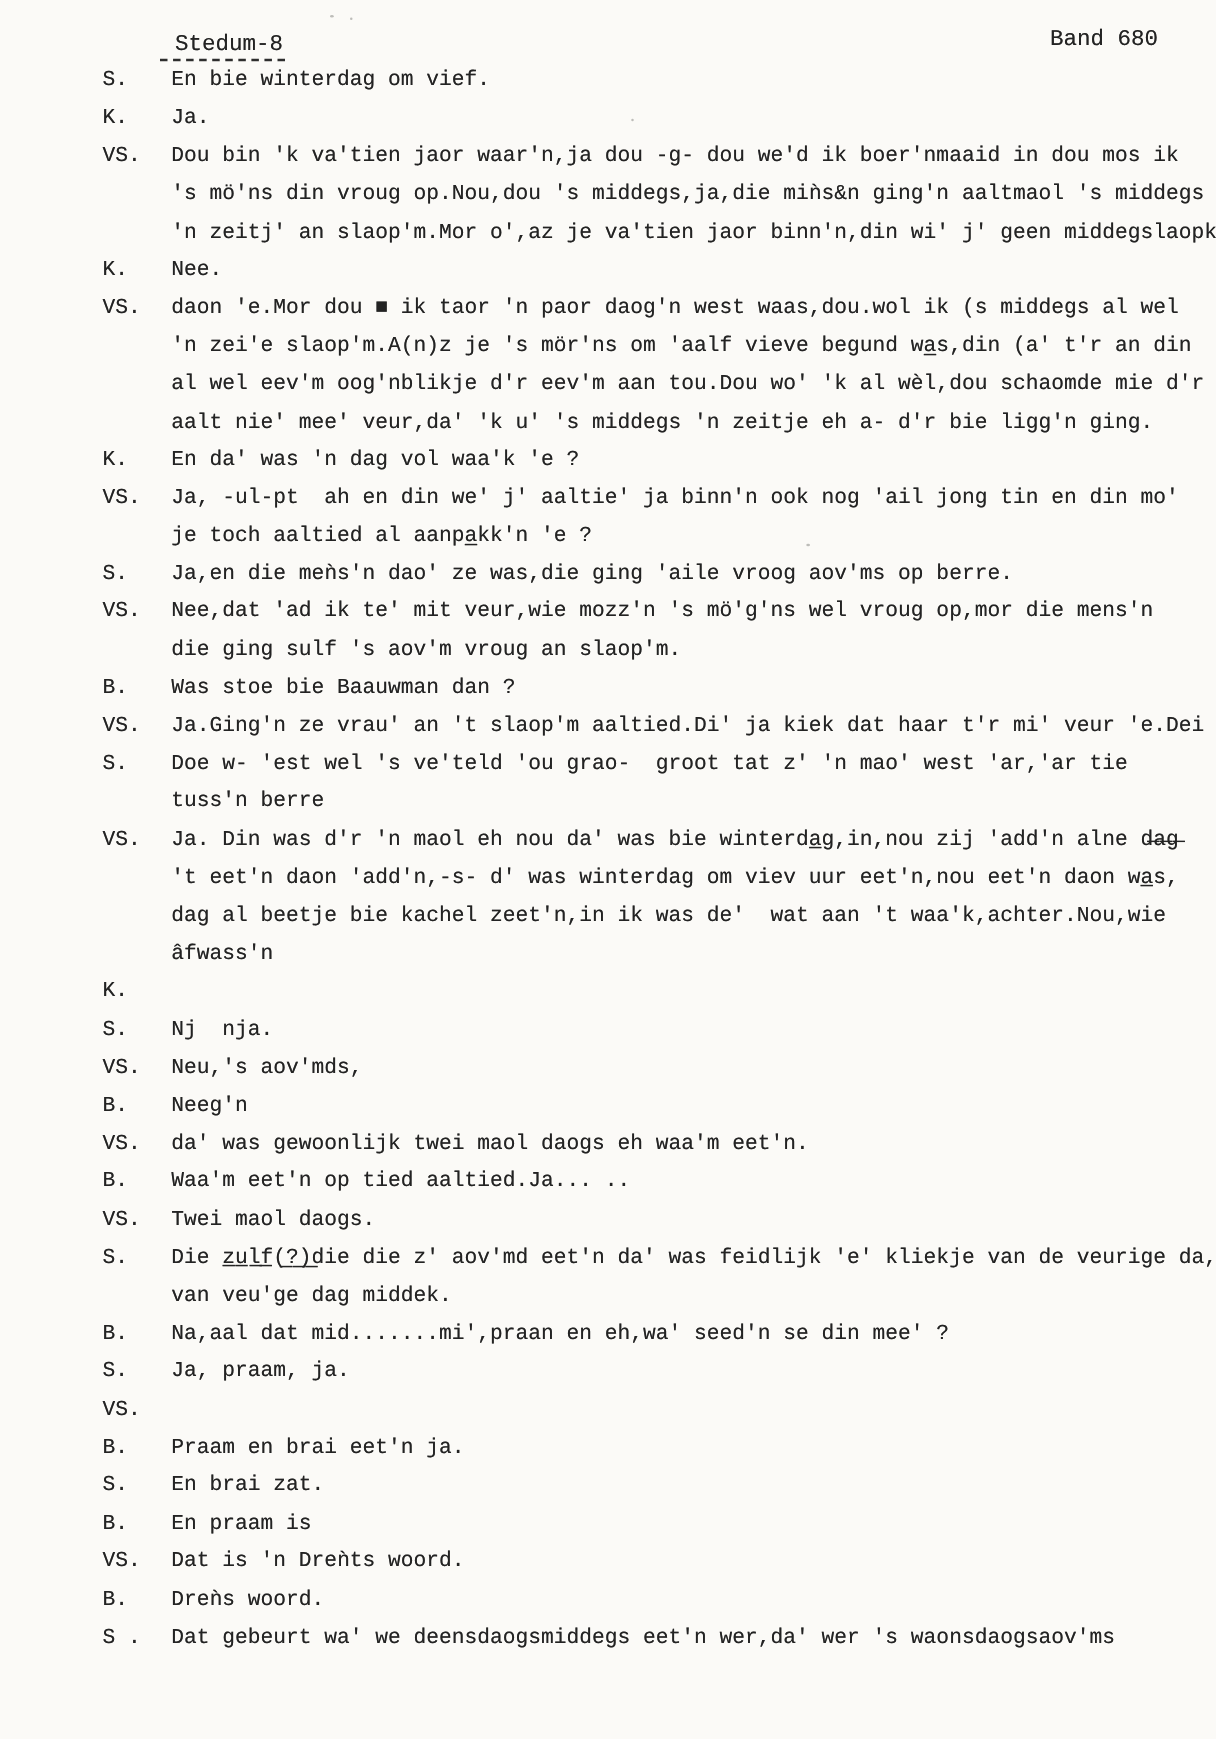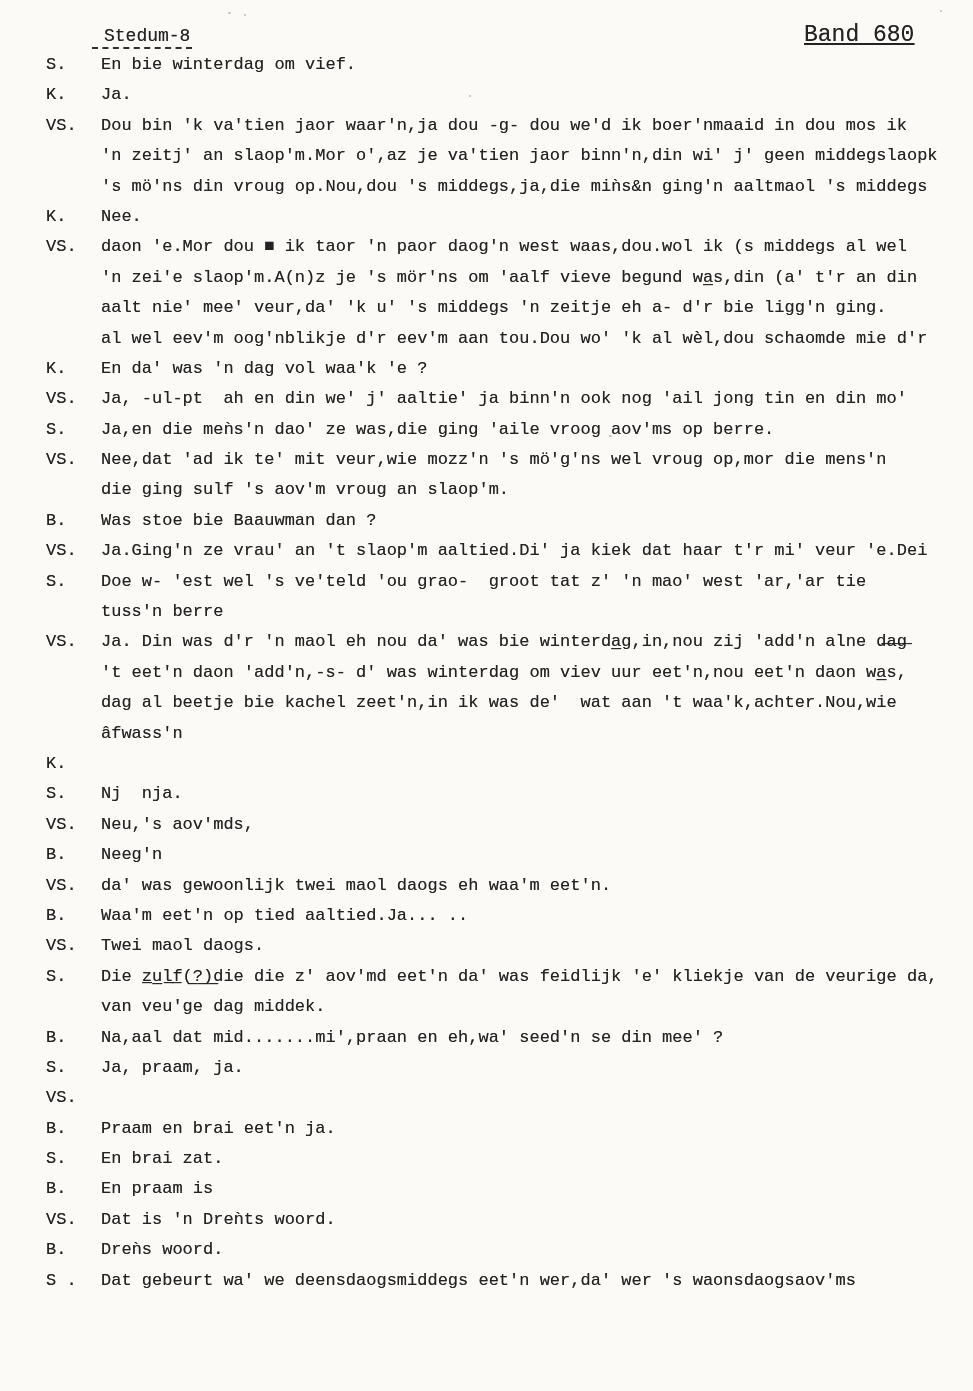--- a/index.html
+++ b/index.html
@@ -7,31 +7,32 @@
     width:973px;height:1391px;
     background:#fbfaf7;
     overflow:hidden;
     position:relative;
     font-family:"Liberation Mono","DejaVu Sans Mono",monospace;
     color:#232323;
   }
   .page{
     position:absolute;inset:0;
     text-shadow:0 0 .5px rgba(20,20,20,.55);
+    margin-left:36px;
   }
   .hdr-title{
     position:absolute;left:92px;top:26px;
     font-size:18px;
     padding:0 2px 1px 12px;
     border-bottom:2px dashed #2e2e2e;
     white-space:pre;
   }
   .hdr-band{
     position:absolute;left:804px;top:22px;
-    font-size:23px;white-space:pre;text-decoration:underline;
+    font-size:18px;white-space:pre;
   }
   .rows{
     position:absolute;left:0;top:50px;right:0;
   }
   .row{
     position:relative;
     height:30.4px;line-height:30.4px;
     font-size:17px;
     white-space:pre;
   }
@@ -55,29 +56,30 @@
 <div class="page">
 
   <div class="hdr-title">Stedum-8</div>
 
   <div class="hdr-band">Band 680</div>
 
   <div class="rows">
       <div class="row"><span class="spk">S.</span><span class="utt">En bie winterdag om vief.</span></div>
       <div class="row"><span class="spk">K.</span><span class="utt">Ja.</span></div>
       <div class="row"><span class="spk">VS.</span><span class="utt">Dou bin 'k va'tien jaor waar'n,ja dou -g- dou we'd ik boer'nmaaid in dou mos ik</span></div>
+      <div class="row"><span class="spk"></span><span class="utt">'s mö'ns din vroug op.Nou,dou 's middegs,ja,die miǹs&amp;n ging'n aaltmaol 's middegs</span></div>
       <div class="row"><span class="spk"></span><span class="utt">'n zeitj' an slaop'm.Mor o',az je va'tien jaor binn'n,din wi' j' geen middegslaopk</span></div>
-      <div class="row"><span class="spk"></span><span class="utt">'s mö'ns din vroug op.Nou,dou 's middegs,ja,die miǹs&amp;n ging'n aaltmaol 's middegs</span></div>
       <div class="row"><span class="spk">K.</span><span class="utt">Nee.</span></div>
       <div class="row"><span class="spk">VS.</span><span class="utt">daon 'e.Mor dou ■ ik taor 'n paor daog'n west waas,dou.wol ik (s middegs al wel</span></div>
       <div class="row"><span class="spk"></span><span class="utt">'n zei'e slaop'm.A(n)z je 's mör'ns om 'aalf vieve begund wa̲s,din (a' t'r an din</span></div>
+      <div class="row"><span class="spk"></span><span class="utt">al wel eev'm oog'nblikje d'r eev'm aan tou.Dou wo' 'k al wèl,dou schaomde mie d'r</span></div>
       <div class="row"><span class="spk"></span><span class="utt">aalt nie' mee' veur,da' 'k u' 's middegs 'n zeitje eh a- d'r bie ligg'n ging.</span></div>
-      <div class="row"><span class="spk"></span><span class="utt">al wel eev'm oog'nblikje d'r eev'm aan tou.Dou wo' 'k al wèl,dou schaomde mie d'r</span></div>
       <div class="row"><span class="spk">K.</span><span class="utt">En da' was 'n dag vol waa'k 'e ?</span></div>
       <div class="row"><span class="spk">VS.</span><span class="utt">Ja, -ul-pt  ah en din we' j' aaltie' ja binn'n ook nog 'ail jong tin en din mo'</span></div>
+      <div class="row"><span class="spk"></span><span class="utt">je toch aaltied al aanpa̲kk'n 'e ?</span></div>
       <div class="row"><span class="spk">S.</span><span class="utt">Ja,en die meǹs'n dao' ze was,die ging 'aile vroog aov'ms op berre.</span></div>
       <div class="row"><span class="spk">VS.</span><span class="utt">Nee,dat 'ad ik te' mit veur,wie mozz'n 's mö'g'ns wel vroug op,mor die mens'n</span></div>
       <div class="row"><span class="spk"></span><span class="utt">die ging sulf 's aov'm vroug an slaop'm.</span></div>
       <div class="row"><span class="spk">B.</span><span class="utt">Was stoe bie Baauwman dan ?</span></div>
       <div class="row"><span class="spk">VS.</span><span class="utt">Ja.Ging'n ze vrau' an 't slaop'm aaltied.Di' ja kiek dat haar t'r mi' veur 'e.Dei</span></div>
       <div class="row"><span class="spk">S.</span><span class="utt">Doe w- 'est wel 's ve'teld 'ou grao-  groot tat z' 'n mao' west 'ar,'ar tie</span></div>
       <div class="row"><span class="spk"></span><span class="utt">tuss'n berre</span></div>
       <div class="row"><span class="spk">VS.</span><span class="utt">Ja. Din was d'r 'n maol eh nou da' was bie winterda̲g,in,nou zij 'add'n alne d̶a̶g̶</span></div>
       <div class="row"><span class="spk"></span><span class="utt">'t eet'n daon 'add'n,-s- d' was winterdag om viev uur eet'n,nou eet'n daon wa̲s,</span></div>
       <div class="row"><span class="spk"></span><span class="utt">dag al beetje bie kachel zeet'n,in ik was de'  wat aan 't waa'k,achter.Nou,wie</span></div>

